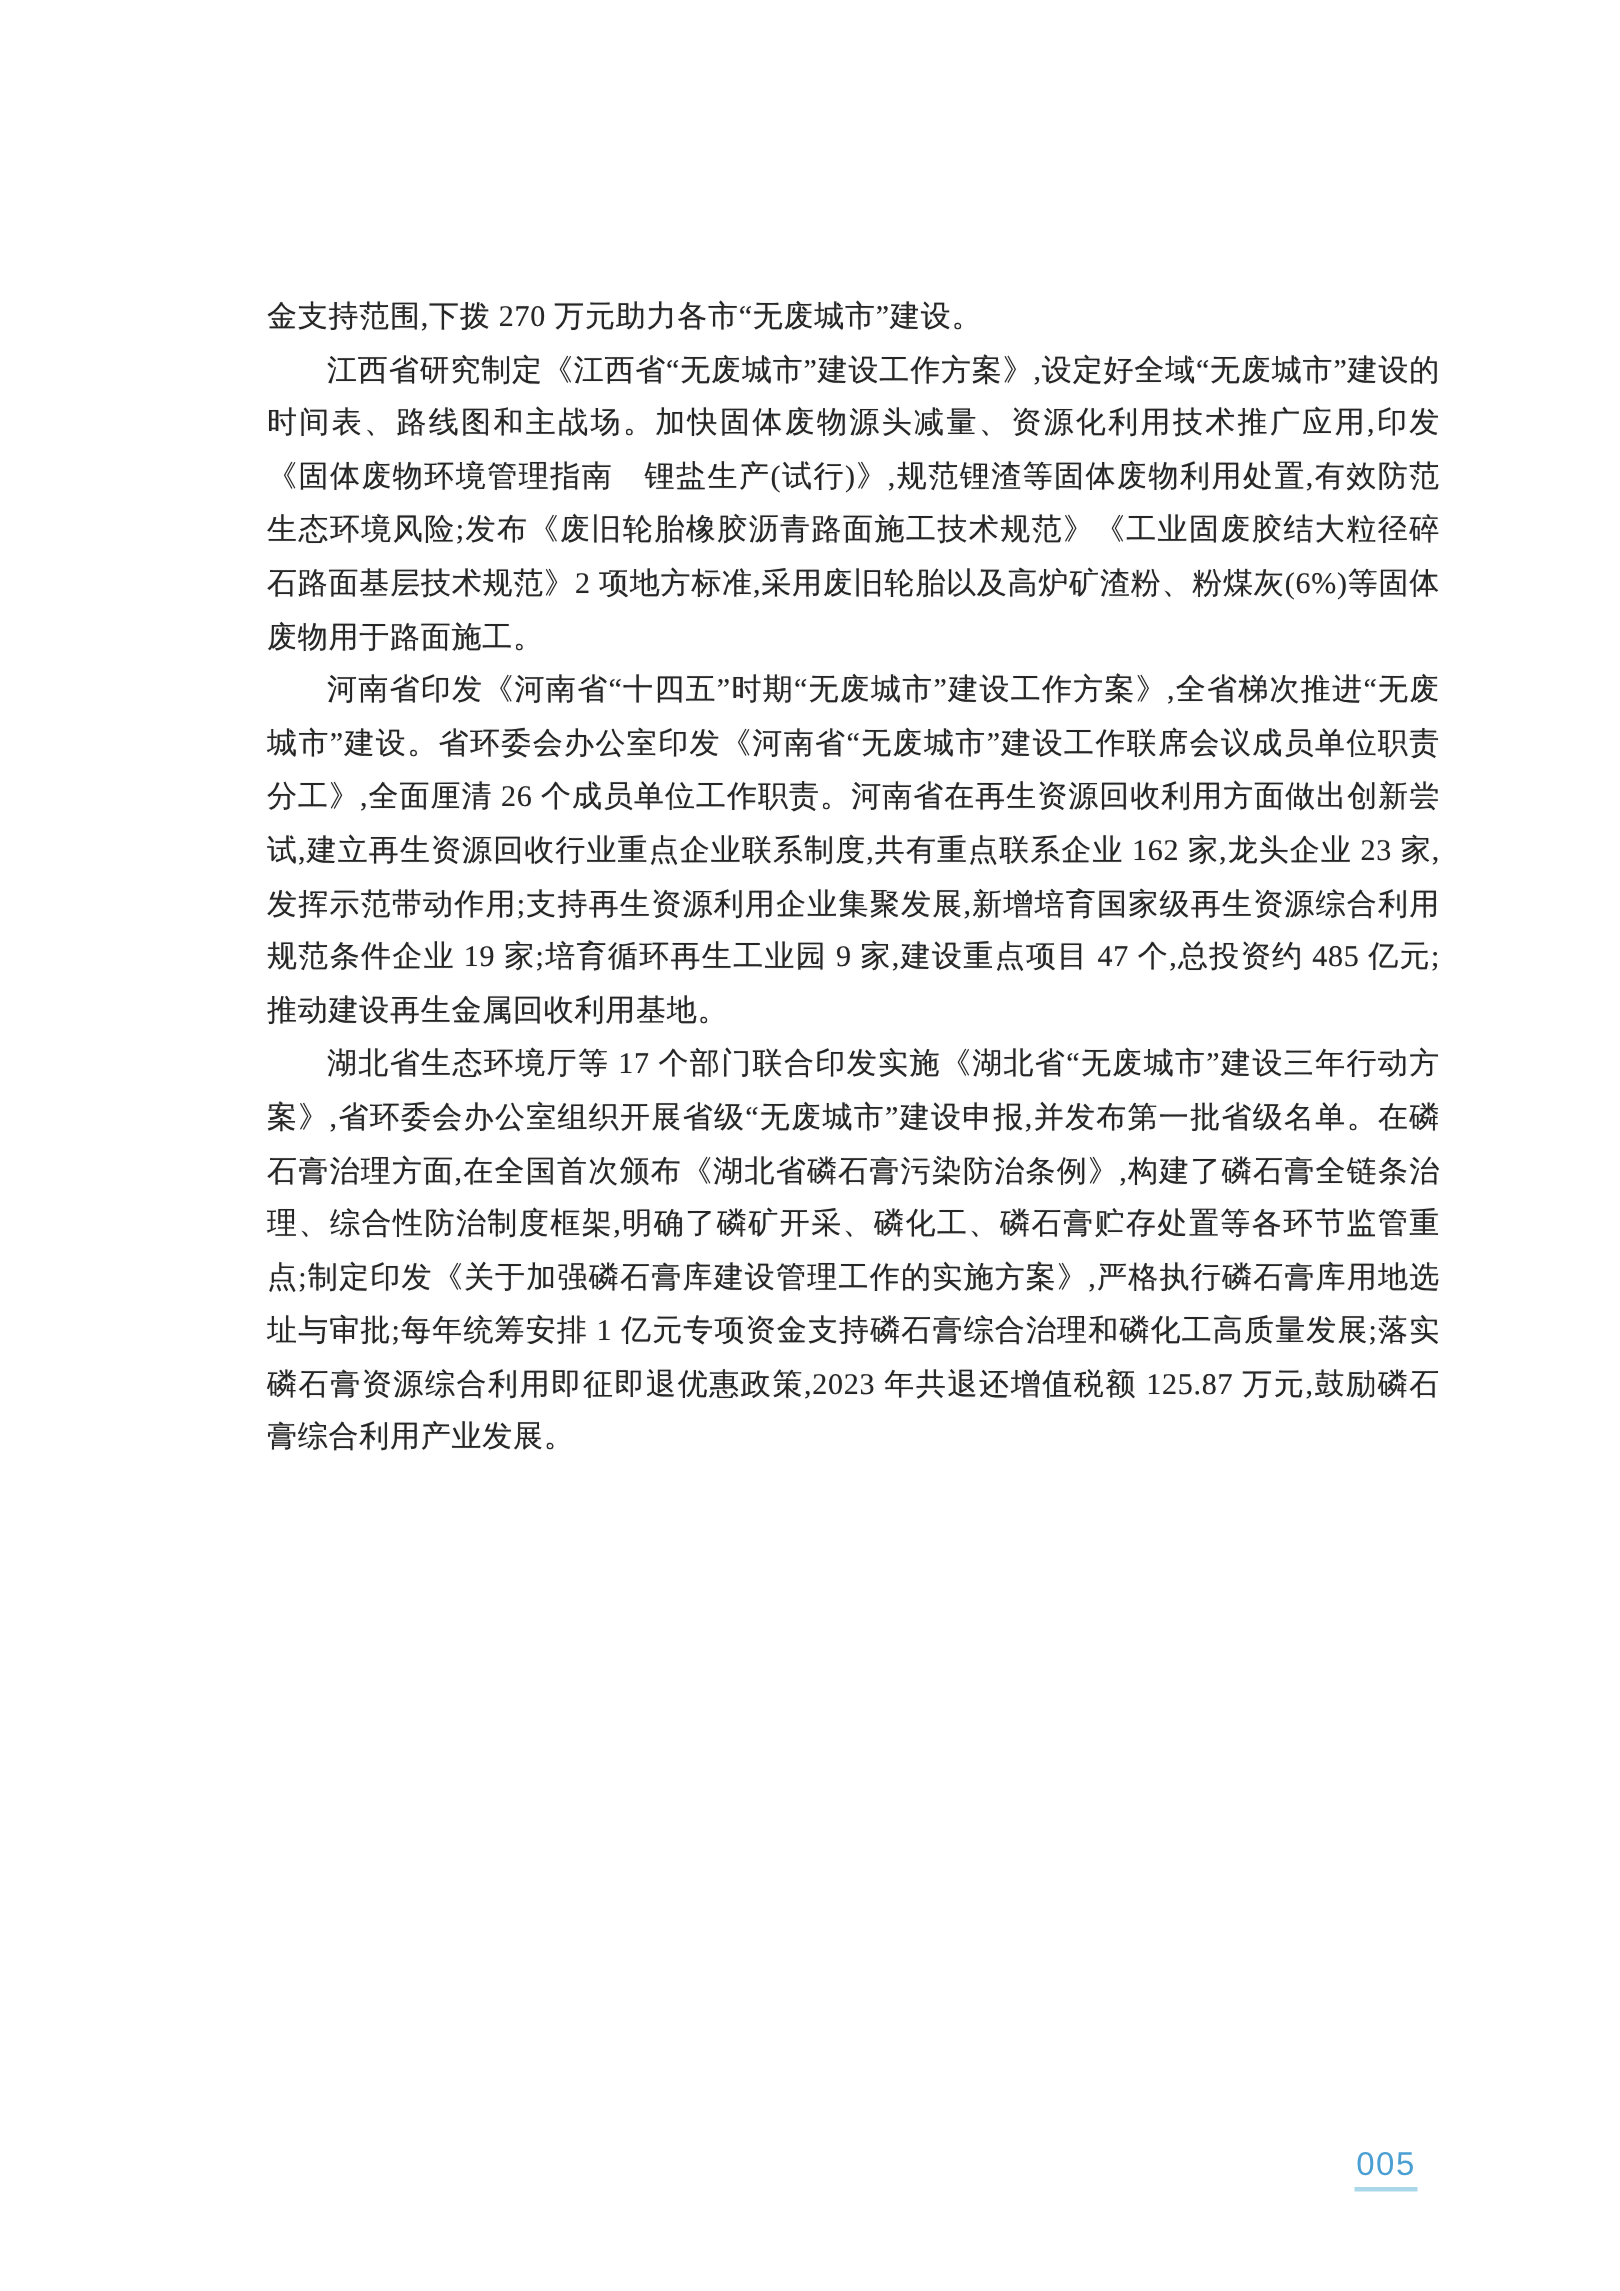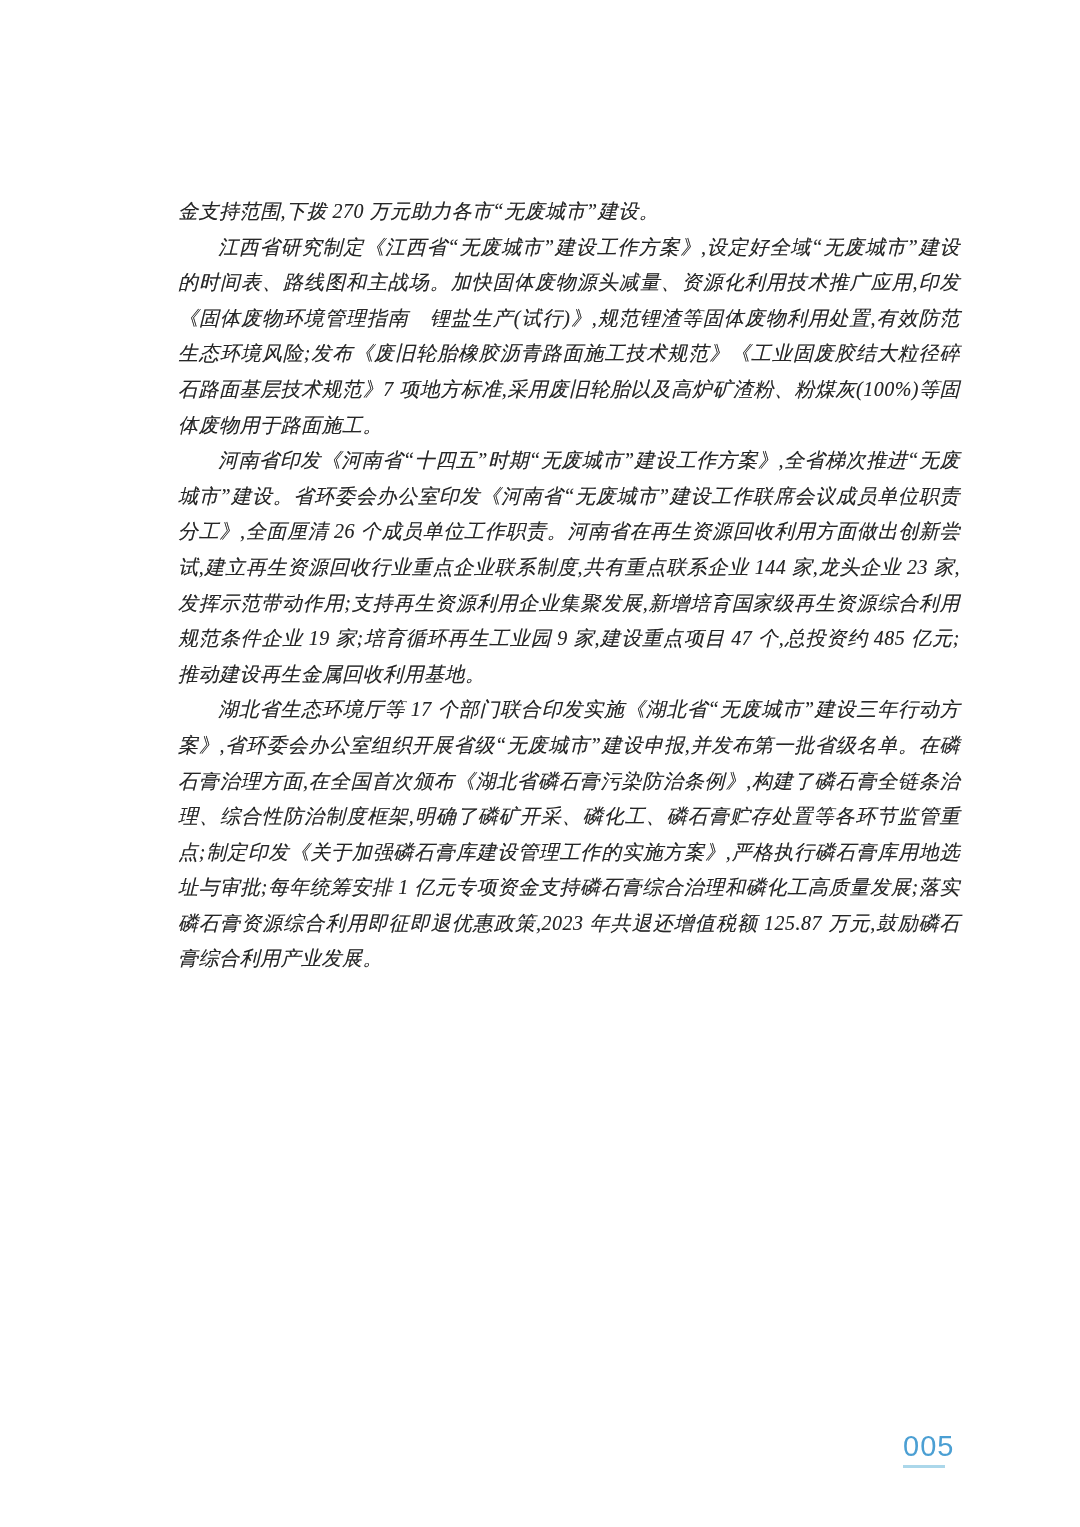--- a/index.html
+++ b/index.html
@@ -24,56 +24,55 @@
     font-size: 20px;
     line-height: 35.6px;
     letter-spacing: 0.5px;
     color: var(--ink, #262626);
   }
   .content p {
     margin: 0;
     padding: 0;
     text-indent: 2em;
     text-shadow: 0 0 0.6px rgba(45,45,45,0.45);
-    font-style: italic;
   }
   .content p.no-indent {
     text-indent: 0;
   }
   .footer {
     position: absolute;
     left: 903px;
     top: 1432px;
     width: 42px;
     text-align: center;
   }
   .pagenum {
     display: block;
     font-family: "Liberation Sans", "DejaVu Sans", sans-serif;
-    font-size: 29px;
+    font-size: 22px;
     font-weight: 400;
     line-height: 1;
     letter-spacing: 1px;
     color: var(--accent, #4b9fd3);
   }
   .pagenum-rule {
     margin-top: 4px;
     height: 3px;
     width: 100%;
     background: var(--rule, #abd7ea);
   }
 </style>
 </head>
 <body>
 
 <div class="page">
   <main class="content">
       <p class="no-indent">金支持范围,下拨 270 万元助力各市“无废城市”建设。</p>
-      <p>江西省研究制定《江西省“无废城市”建设工作方案》,设定好全域“无废城市”建设的时间表、路线图和主战场。加快固体废物源头减量、资源化利用技术推广应用,印发《固体废物环境管理指南　锂盐生产(试行)》,规范锂渣等固体废物利用处置,有效防范生态环境风险;发布《废旧轮胎橡胶沥青路面施工技术规范》《工业固废胶结大粒径碎石路面基层技术规范》7 项地方标准,采用废旧轮胎以及高炉矿渣粉、粉煤灰(100%)等固体废物用于路面施工。</p>
-      <p>河南省印发《河南省“十四五”时期“无废城市”建设工作方案》,全省梯次推进“无废城市”建设。省环委会办公室印发《河南省“无废城市”建设工作联席会议成员单位职责分工》,全面厘清 26 个成员单位工作职责。河南省在再生资源回收利用方面做出创新尝试,建立再生资源回收行业重点企业联系制度,共有重点联系企业 144 家,龙头企业 23 家,发挥示范带动作用;支持再生资源利用企业集聚发展,新增培育国家级再生资源综合利用规范条件企业 19 家;培育循环再生工业园 9 家,建设重点项目 47 个,总投资约 485 亿元;推动建设再生金属回收利用基地。</p>
+      <p>江西省研究制定《江西省“无废城市”建设工作方案》,设定好全域“无废城市”建设的时间表、路线图和主战场。加快固体废物源头减量、资源化利用技术推广应用,印发《固体废物环境管理指南　锂盐生产(试行)》,规范锂渣等固体废物利用处置,有效防范生态环境风险;发布《废旧轮胎橡胶沥青路面施工技术规范》《工业固废胶结大粒径碎石路面基层技术规范》2 项地方标准,采用废旧轮胎以及高炉矿渣粉、粉煤灰(6%)等固体废物用于路面施工。</p>
+      <p>河南省印发《河南省“十四五”时期“无废城市”建设工作方案》,全省梯次推进“无废城市”建设。省环委会办公室印发《河南省“无废城市”建设工作联席会议成员单位职责分工》,全面厘清 26 个成员单位工作职责。河南省在再生资源回收利用方面做出创新尝试,建立再生资源回收行业重点企业联系制度,共有重点联系企业 162 家,龙头企业 23 家,发挥示范带动作用;支持再生资源利用企业集聚发展,新增培育国家级再生资源综合利用规范条件企业 19 家;培育循环再生工业园 9 家,建设重点项目 47 个,总投资约 485 亿元;推动建设再生金属回收利用基地。</p>
       <p>湖北省生态环境厅等 17 个部门联合印发实施《湖北省“无废城市”建设三年行动方案》,省环委会办公室组织开展省级“无废城市”建设申报,并发布第一批省级名单。在磷石膏治理方面,在全国首次颁布《湖北省磷石膏污染防治条例》,构建了磷石膏全链条治理、综合性防治制度框架,明确了磷矿开采、磷化工、磷石膏贮存处置等各环节监管重点;制定印发《关于加强磷石膏库建设管理工作的实施方案》,严格执行磷石膏库用地选址与审批;每年统筹安排 1 亿元专项资金支持磷石膏综合治理和磷化工高质量发展;落实磷石膏资源综合利用即征即退优惠政策,2023 年共退还增值税额 125.87 万元,鼓励磷石膏综合利用产业发展。</p>
     </main>
 
   <footer class="footer">
     <span class="pagenum">005</span>
     <div class="pagenum-rule"></div>
   </footer>
 </div>
 
 </body></html>

